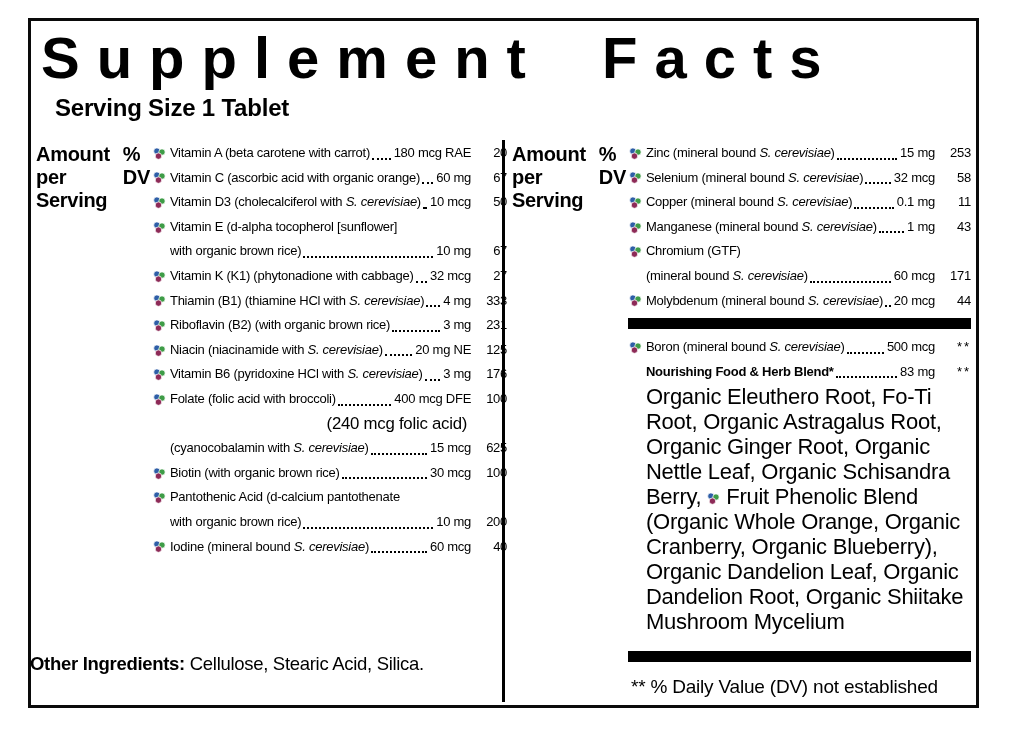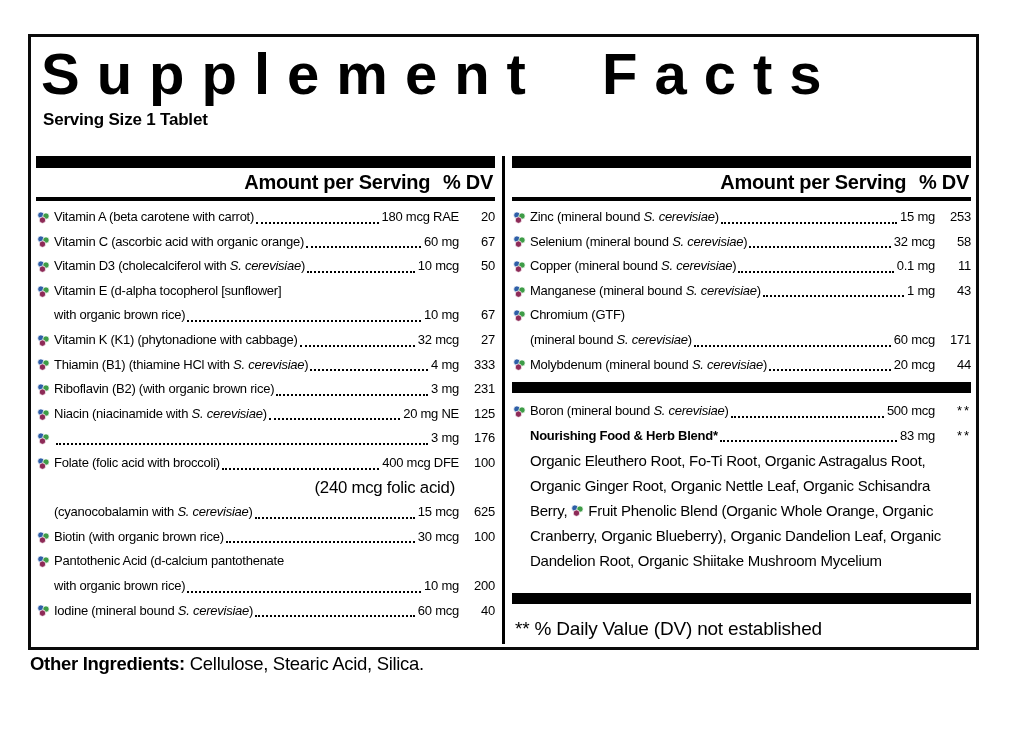--- a/index.html
+++ b/index.html
@@ -1,24 +1,24 @@
 <!DOCTYPE html>
 <html><head>
 <meta charset="utf-8">
 <style>
   html,body { margin:0; padding:0; background:#fff; }
   .page { position:relative; width:1024px; height:753px; background:#fff;
           font-family:"Liberation Sans", sans-serif; color:#000; overflow:hidden; }
-  .label-box { position:absolute; left:28px; top:34px; width:951px; height:616px;
+  .label-box { position:absolute; left:28px; top:18px; width:951px; height:690px;
                border:3px solid #0a0a0a; background:#fff; box-sizing:border-box; }
   .title { font-weight:bold; font-size:58px; line-height:1.0; letter-spacing:17px;
            word-spacing:26px; white-space:nowrap; padding:8px 0 0 10px; }
-  .serving { font-weight:bold; font-size:17px; line-height:1.17; padding-left:12px; margin-top:7px; letter-spacing:-0.2px; }
+  .serving { font-weight:bold; font-size:24px; line-height:1.17; padding-left:24px; margin-top:7px; letter-spacing:-0.2px; }
   .table { position:absolute; left:5px; right:5px; top:119px; bottom:3px; display:flex; }
-  .col { flex:1 1 0; min-width:0; display:flex; flex-direction:column; }
+  .col { flex:1 1 0; min-width:0; display:flex; flex-direction:row; }
   .vdivider { width:3px; background:#000; margin:0 7px; flex:none; }
   .bar { height:12px; background:#000; flex:none; }
   .colhead { display:flex; justify-content:flex-end; align-items:baseline; gap:13px;
              font-weight:bold; font-size:20px; padding:3px 2px 3px 0; letter-spacing:-0.3px; }
   .rule { height:4px; background:#000; flex:none; margin-bottom:3px; }
   .rows { display:flex; flex-direction:column; flex:1 1 auto; padding-top:1px; }
   .row { display:flex; align-items:baseline; font-size:13px; line-height:24.6px;
          letter-spacing:-0.25px; white-space:nowrap; flex:none; }
   .row .icon { align-self:center; margin:0 4px 0 1px; flex:none; }
   .nm { flex:0 0 auto; }
@@ -26,21 +26,21 @@
   .indent { padding-left:18px; }
   .leader { flex:1 1 auto; min-width:4px; border-bottom:2px dotted #000;
             align-self:flex-end; margin:0 2px 6px 2px; }
   .amt { flex:none; padding-left:1px; }
   .dv { flex:none; width:36px; text-align:right; }
   .dv.stars { letter-spacing:2px; }
   .r-align { display:block; text-align:right; padding-right:40px; font-size:16.8px;
              line-height:24.6px; letter-spacing:-0.25px; flex:none; }
   .tbar { height:11px; background:#000; margin:5px 0 6px; flex:none; }
   .tbar.push { margin-top:auto; }
-  .para { font-size:15px; line-height:25px; letter-spacing:-0.25px;
+  .para { font-size:22px; line-height:25px; letter-spacing:-0.25px;
           padding-left:18px; padding-right:2px; white-space:normal; flex:none; }
   .para svg { vertical-align:-1px; }
   .note { font-size:19px; padding:8px 0 4px 3px; letter-spacing:-0.2px; flex:none; }
   .bottom { position:absolute; left:30px; top:651px; width:948px; }
   .bottom p { margin:0 0 5px; font-size:18.5px; line-height:26px; letter-spacing:-0.3px; }
   .bottom b { letter-spacing:-0.3px; }
 </style>
 </head>
 <body>
 
@@ -149,20 +149,21 @@
               <span class="leader"></span>
               <span class="amt">20 mg NE</span>
               <span class="dv">125</span>
             </div>
             <div class="row">
               <svg viewBox="0 0 20 20" width="13" height="13" class="icon">
                 <circle cx="6" cy="6.3" r="4.9" fill="#2e5ea7" stroke="#fff" stroke-width="1.1"></circle>
                 <circle cx="13.8" cy="7.8" r="4.9" fill="#3e9c47" stroke="#fff" stroke-width="1.1"></circle>
                 <circle cx="8.4" cy="14" r="4.9" fill="#8d2a57" stroke="#fff" stroke-width="1.1"></circle>
               </svg>
+              <span class="nm">Vitamin B6 (pyridoxine HCl with <i>S. cerevisiae</i>)</span>
               <span class="leader"></span>
               <span class="amt">3 mg</span>
               <span class="dv">176</span>
             </div>
             <div class="row">
               <svg viewBox="0 0 20 20" width="13" height="13" class="icon">
                 <circle cx="6" cy="6.3" r="4.9" fill="#2e5ea7" stroke="#fff" stroke-width="1.1"></circle>
                 <circle cx="13.8" cy="7.8" r="4.9" fill="#3e9c47" stroke="#fff" stroke-width="1.1"></circle>
                 <circle cx="8.4" cy="14" r="4.9" fill="#8d2a57" stroke="#fff" stroke-width="1.1"></circle>
               </svg>

